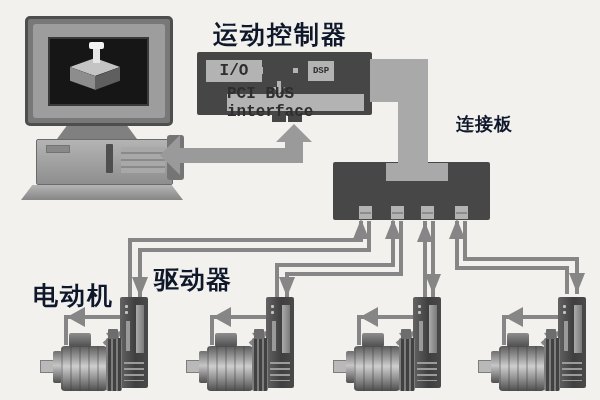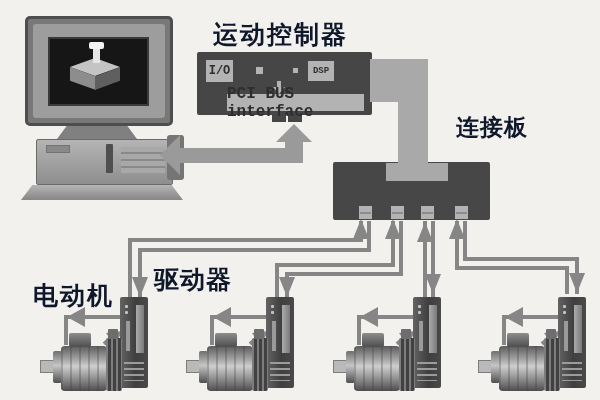--- a/index.html
+++ b/index.html
@@ -10,21 +10,21 @@
   }
   .abs{position:absolute;}
 
   
   .cn-label{
     position:absolute;color:#0f172a;
     font-family:"Liberation Serif",serif;font-weight:700;
     white-space:nowrap;
   }
   .lbl-controller{left:213px;top:18px;font-size:25px;letter-spacing:2px;}
-  .lbl-board{left:456px;top:112px;font-size:23px;letter-spacing:1px;}
+  .lbl-board{left:456px;top:112px;font-size:18px;letter-spacing:1px;}
   .lbl-motor{left:33px;top:279px;font-size:25px;letter-spacing:2px;}
   .lbl-driver{left:154px;top:263px;font-size:25px;letter-spacing:1px;}
 
   
   .monitor{left:25px;top:16px;width:148px;height:110px;background:#787878;border:3px solid #4e4e4e;border-radius:5px;box-sizing:border-box;}
   .bezel{left:33px;top:24px;width:132px;height:94px;background:#9d9d9d;border-radius:3px;}
   .screen{left:48px;top:37px;width:101px;height:69px;background:#161616;border:2px solid #3a3a3a;box-sizing:border-box;}
   .cad-top{left:70px;top:58px;width:50px;height:18px;background:#c4c4c4;clip-path:polygon(0 50%,50% 0,100% 50%,50% 100%);}
   .cad-left{left:70px;top:64px;width:26px;height:26px;background:#8d8d8d;clip-path:polygon(0 12%,100% 48%,100% 100%,0 64%);}
   .cad-right{left:95px;top:64px;width:25px;height:26px;background:#5f5f5f;clip-path:polygon(0 48%,100% 12%,100% 64%,0 100%);}
@@ -37,21 +37,21 @@
   .case-panel{left:121px;top:147px;width:44px;height:26px;background:repeating-linear-gradient(180deg,#a8a8a8 0 5px,#8a8a8a 5px 7px);}
   .keyboard{left:21px;top:185px;width:162px;height:15px;background:linear-gradient(180deg,#b5b5b5,#868686);clip-path:polygon(7% 0,93% 0,100% 100%,0 100%);}
   .plug{left:167px;top:135px;width:17px;height:45px;background:#757575;border-radius:3px;}
 
   
   .ctrl-board{left:197px;top:52px;width:175px;height:63px;background:#464646;border-radius:2px;}
   .ctrl-tab{width:14px;height:7px;background:#464646;top:115px;}
   .tab-a{left:272px;} .tab-b{left:288px;}
   .blk{position:absolute;display:flex;align-items:center;justify-content:center;
        font-family:"Liberation Mono",monospace;font-weight:bold;color:#2e2e2e;background:#b3b3b3;}
-  .blk-io{left:206px;top:60px;width:27px;height:22px;font-size:12px;}
+  .blk-io{left:206px;top:60px;width:56px;height:22px;font-size:16px;}
   .blk-dsp{left:266px;top:61px;width:26px;height:20px;font-size:9px;margin-left:42px;}
   .blk-if{left:299px;top:57px;width:63px;height:27px;font-size:9px;background:#3e3e3e;color:#bdbdbd;border:3px solid #b3b3b3;box-sizing:border-box;}
   .blk-pci{left:227px;top:94px;width:137px;height:17px;font-size:16px;}
   .conn-dot{background:#b3b3b3;}
   .dot1{left:256px;top:67px;width:7px;height:7px;}
   .dot2{left:293px;top:68px;width:5px;height:5px;}
   .dsp-stem{left:277px;top:81px;width:4px;height:7px;background:#b3b3b3;}
   .dsp-tri{left:273px;top:87px;width:0;height:0;border-left:6px solid transparent;border-right:6px solid transparent;border-top:7px solid #b3b3b3;}
 
   

